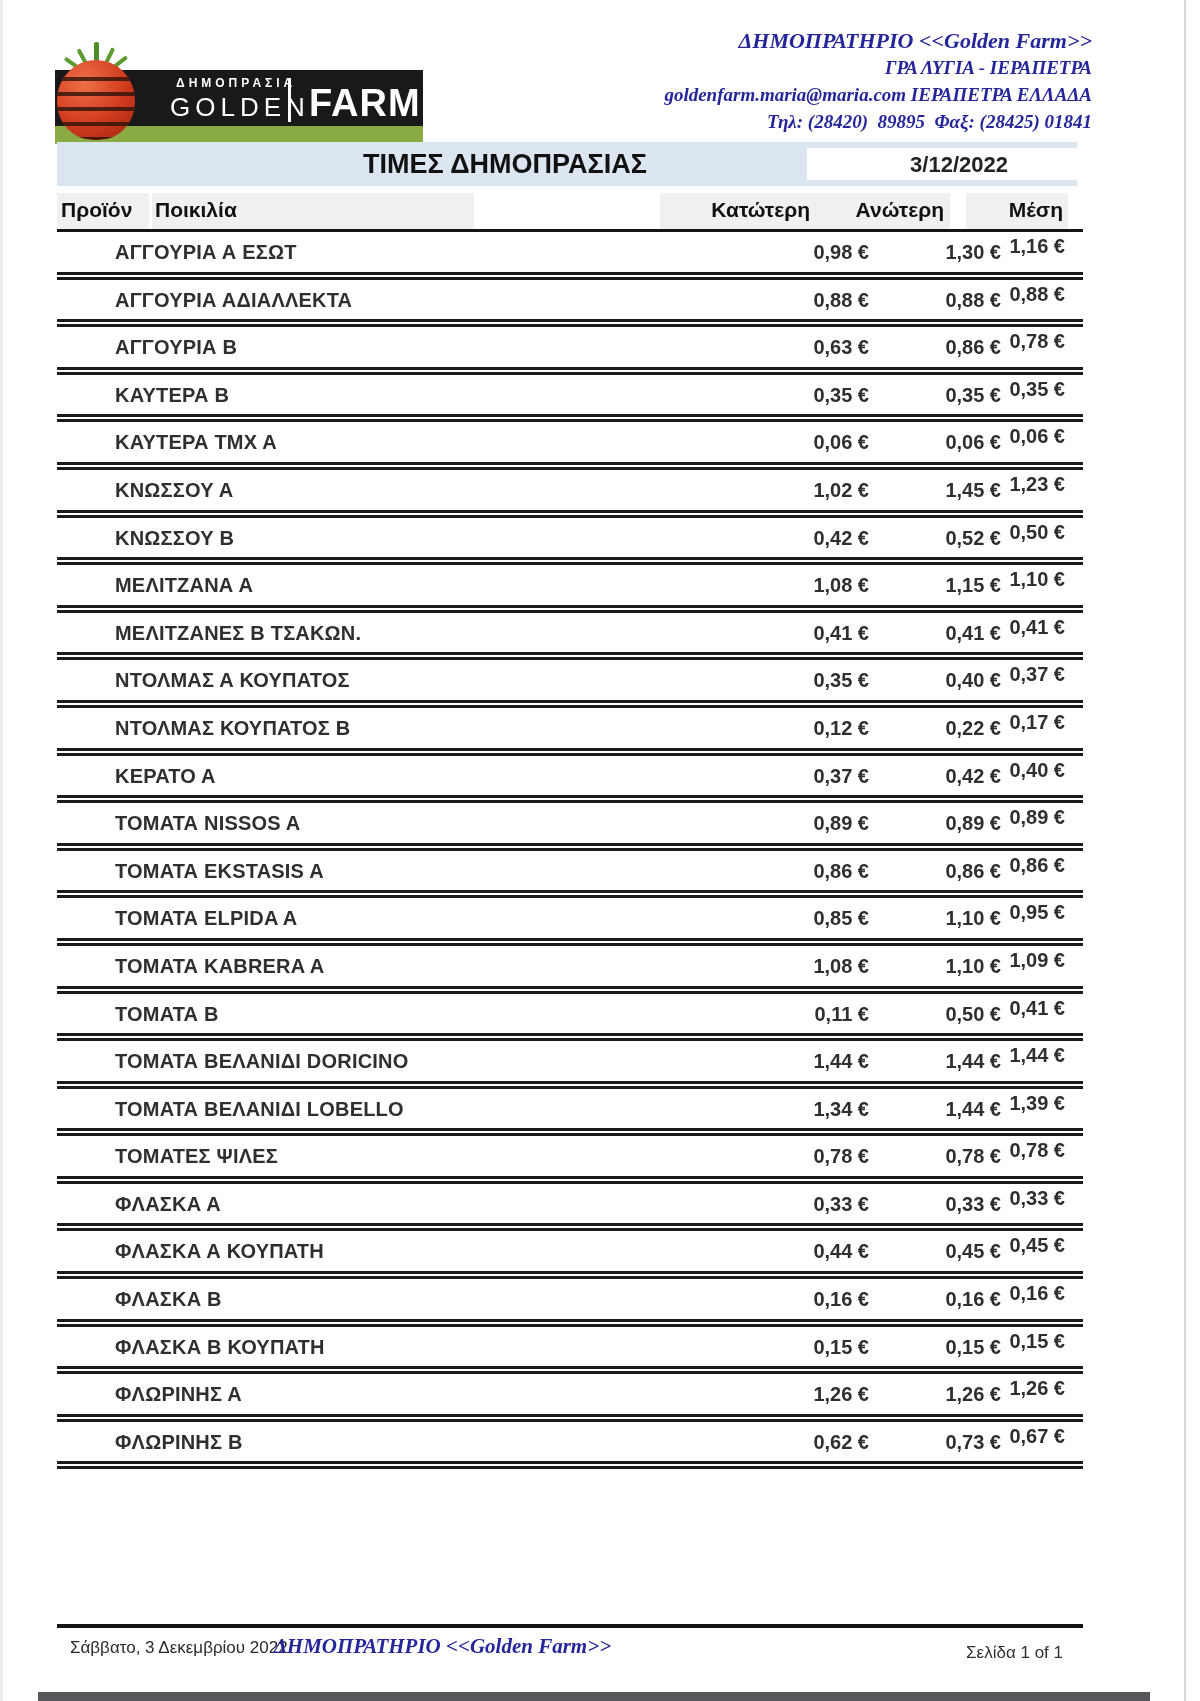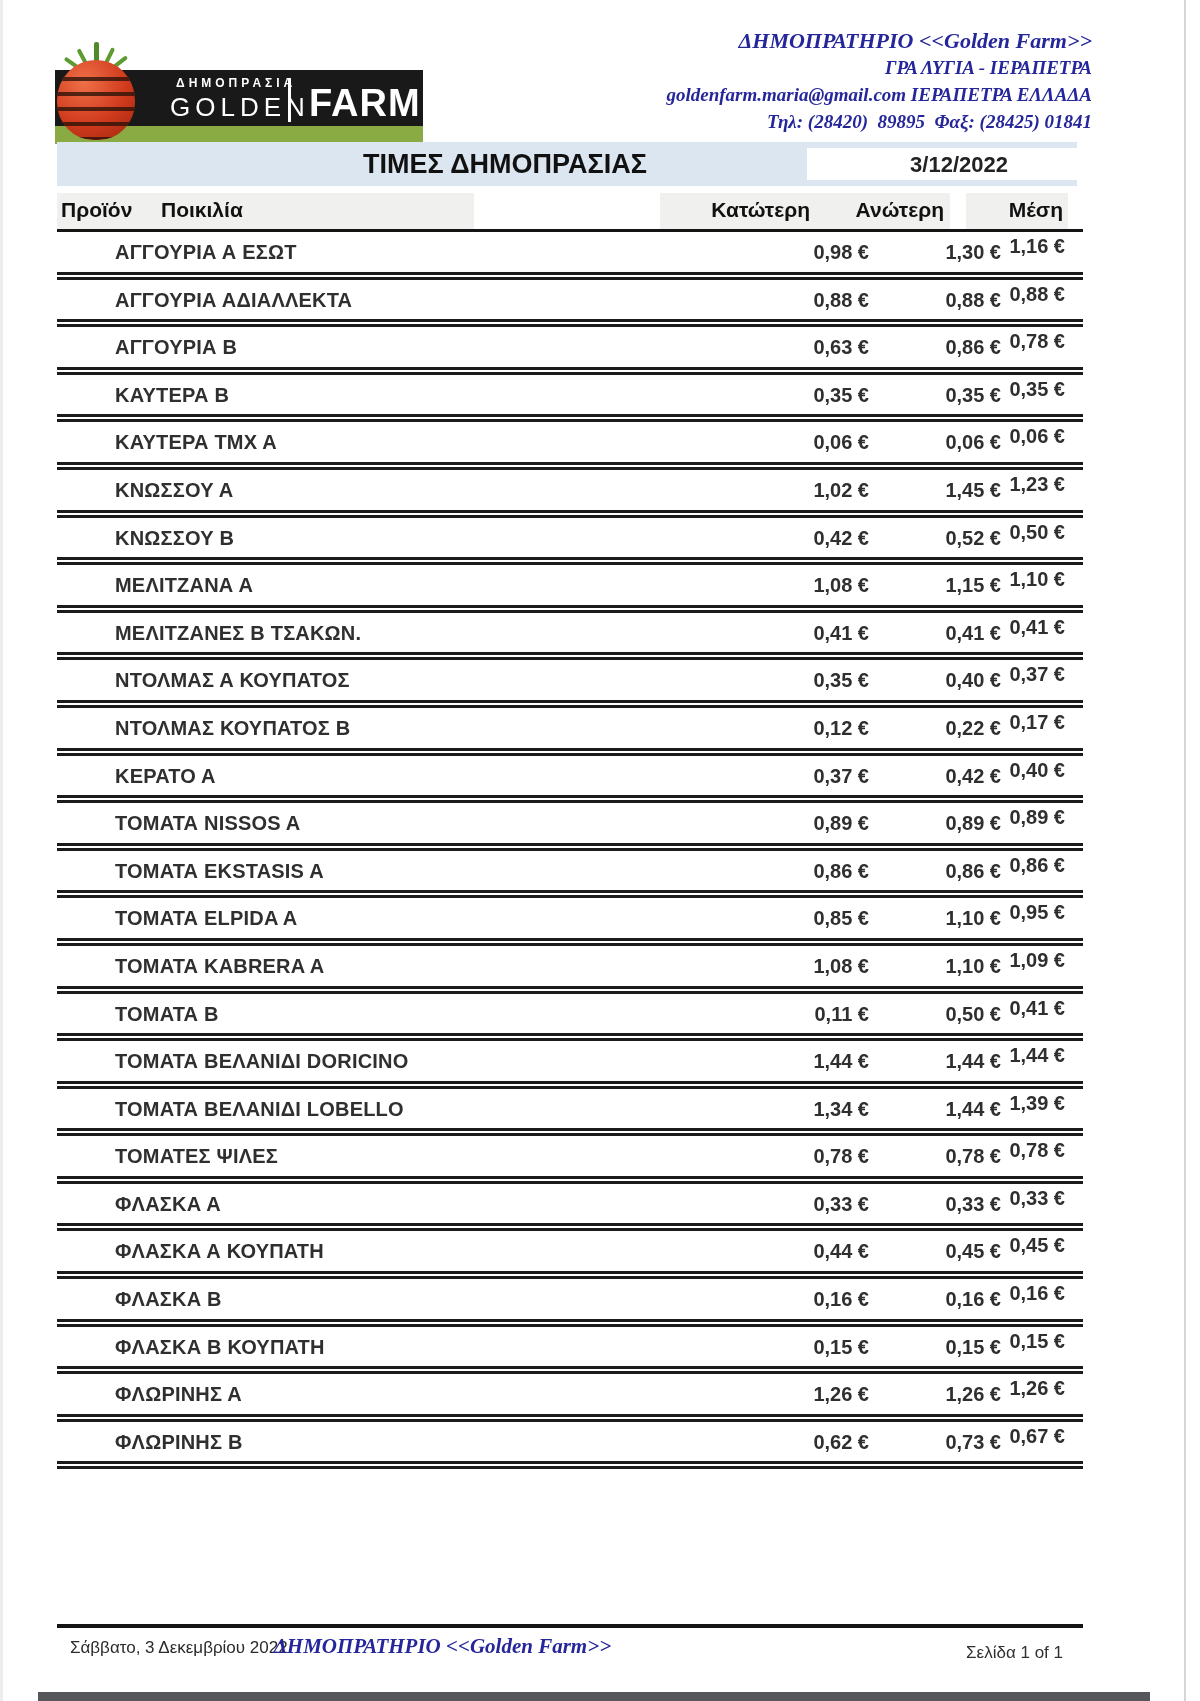--- a/index.html
+++ b/index.html
@@ -43,27 +43,27 @@
 
   
   .title-bar{position:absolute;left:57px;top:142px;width:1020px;height:44px;background:#dce6f1;}
   .title-text{position:absolute;left:0;top:7px;width:896px;text-align:center;
     font-size:27px;font-weight:bold;color:#111;}
   .date-box{position:absolute;left:750px;top:6px;width:304px;height:32px;background:#ffffff;}
   .date-text{position:absolute;left:0;top:4px;width:100%;text-align:center;font-size:22px;font-weight:bold;color:#222;}
 
   
   .hdr-block{position:absolute;top:193px;height:36px;background:#f0f0ee;}
-  .hb-product{left:57px;width:92px;padding-left:34px;}
+  .hb-product{left:57px;width:92px;}
   .hb-variety{left:152px;width:322px;}
   .hb-lowhigh{left:660px;width:290px;}
   .hb-avg{left:966px;width:102px;}
   .hdr-label{position:absolute;top:5px;font-size:21px;font-weight:bold;color:#111;}
   .hl-product{left:4px;}
-  .hl-variety{left:9px;text-align:center;}
+  .hl-variety{left:3px;text-align:center;}
   .hl-low{right:140px;}
   .hl-high{right:6px;}
   .hl-avg{right:5px;}
   .hdr-underline{position:absolute;left:57px;top:229px;width:1026px;height:3px;background:#141414;}
 
   
   .tbody{position:absolute;left:57px;top:232px;width:1026px;}
   .trow{position:relative;height:47.6px;box-sizing:border-box;border-bottom:8px double #1b1b1b;}
   .row-name{position:absolute;left:58px;top:9px;font-size:20px;font-weight:bold;color:#2f2f2f;letter-spacing:.2px;}
   .price{position:absolute;top:9px;font-size:20px;font-weight:bold;color:#2f2f2f;white-space:pre;}
@@ -100,21 +100,21 @@
       <span class="tomato-leaf leaf2"></span>
       <span class="tomato-leaf leaf3"></span>
       <span class="tomato-leaf leaf4"></span>
       <span class="tomato-body"></span>
     </div>
   </div>
 
   <div class="contact">
     <div class="contact-line1">ΔΗΜΟΠΡΑΤΗΡΙΟ &lt;&lt;Golden Farm&gt;&gt;</div>
     <div class="contact-line">ΓΡΑ ΛΥΓΙΑ - ΙΕΡΑΠΕΤΡΑ</div>
-    <div class="contact-line">goldenfarm.maria@gmail.com ΙΕΡΑΠΕΤΡΑ ΕΛΛΑΔΑ</div>
+    <div class="contact-line">goldenfarm.maria@maria.com ΙΕΡΑΠΕΤΡΑ ΕΛΛΑΔΑ</div>
     <div class="contact-line">Τηλ: (28420)  89895  Φαξ: (28425) 01841</div>
   </div>
 
   <div class="title-bar">
     <div class="title-text">ΤΙΜΕΣ ΔΗΜΟΠΡΑΣΙΑΣ</div>
     <div class="date-box">
       <div class="date-text">3/12/2022</div>
     </div>
   </div>
 

